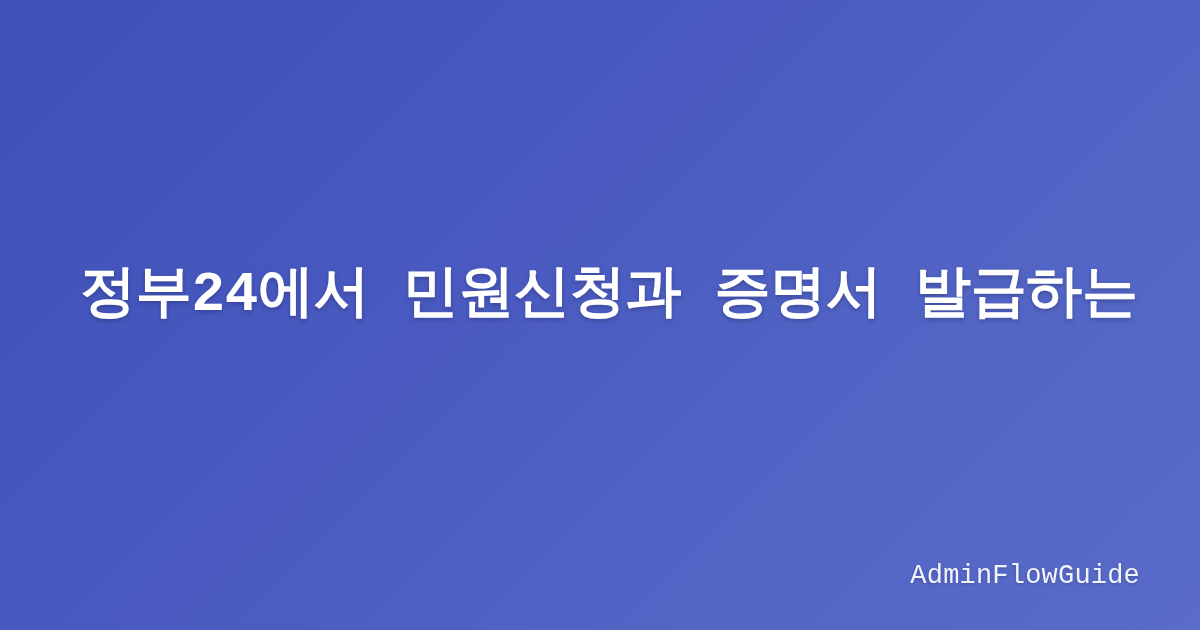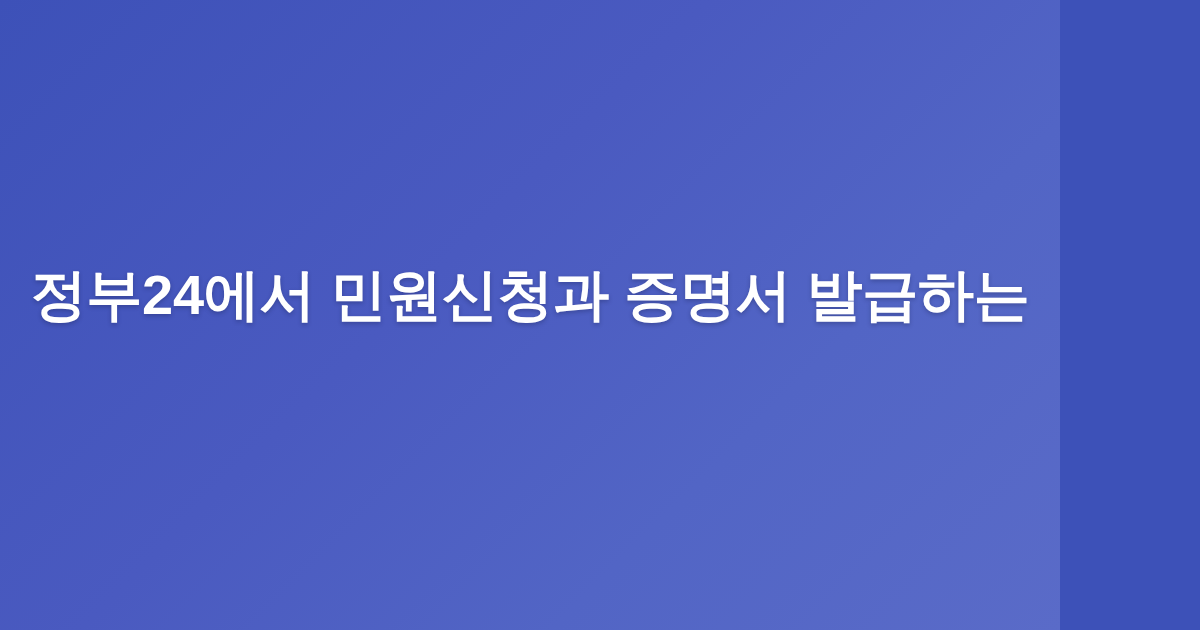--- a/index.html
+++ b/index.html
@@ -12,24 +12,25 @@
   }
 
   body {
     font-family: "Liberation Sans", "DejaVu Sans", sans-serif;
     background: #3d51b8;
   }
 
   
   .og-card {
     position: relative;
-    width: 1060px;
+    width: 1200px;
     height: 630px;
     background-image: linear-gradient(135deg, #3d51b8 0%, #4a5ac0 42%, #5265c5 70%, #5a6bc8 100%);
     overflow: hidden;
+    font-family: Liberation Mono, monospace;
   }
 
   
   .headline-wrap {
     position: absolute;
     left: 0;
     right: 0;
     top: 0;
     bottom: 0;
     display: flex;
@@ -72,14 +73,15 @@
 <body>
 
 <div class="og-card">
 
   <div class="headline-wrap">
     <h1 class="headline">
       <span class="headline-line">정부24에서 민원신청과 증명서 발급하는</span>
     </h1>
   </div>
 
+  <div class="brand">AdminFlowGuide</div>
 
 </div>
 
 </body></html>

